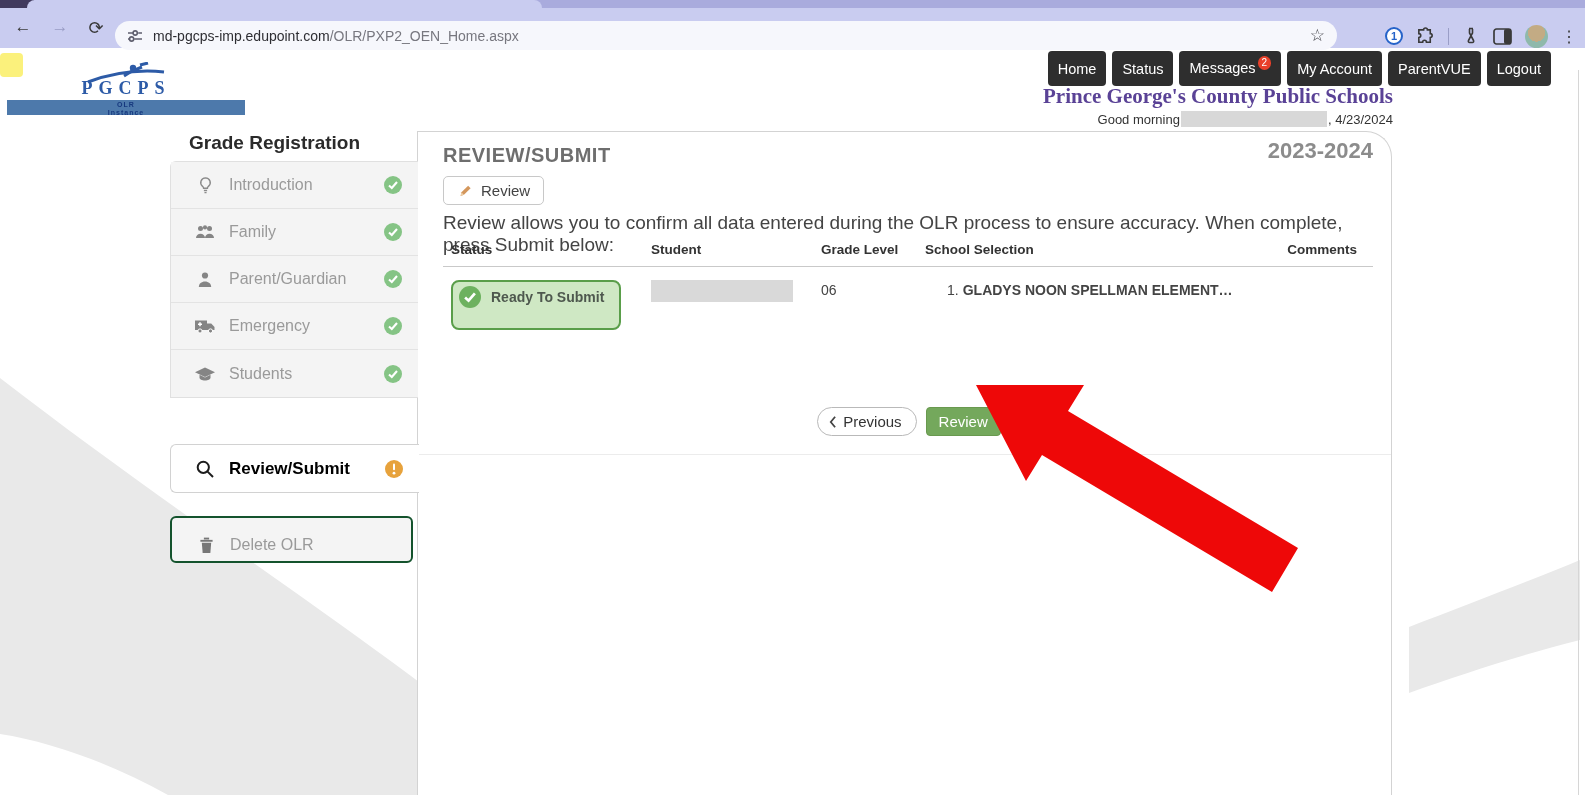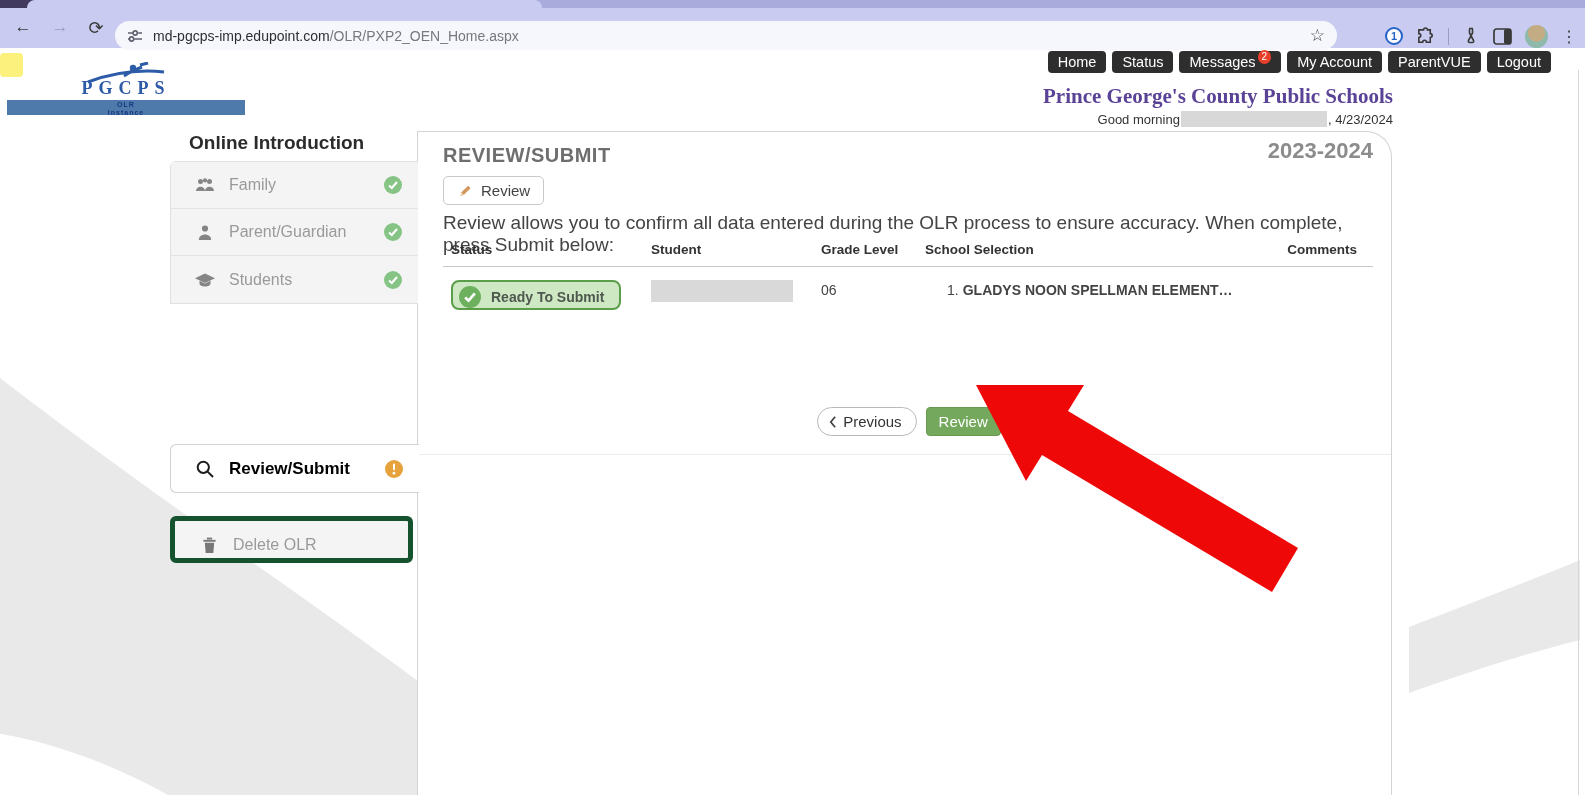--- a/index.html
+++ b/index.html
@@ -38,21 +38,21 @@
   .logo { position:absolute; left:7px; top:14px; width:238px; z-index:2; cursor:pointer; }
   .logo-fig { display:block; margin:0 auto; }
   .logo-word { text-align:center; font-family:"Liberation Serif", serif; font-weight:bold; font-size:18px;
                letter-spacing:6px; color:#2d5ba7; margin-top:-8px; }
   .logo-bar { margin-top:1px; width:238px; height:15px; background:#4d79ab; text-align:center;
               font-size:7px; line-height:7.5px; font-weight:bold; color:#16387e; letter-spacing:1px; padding-top:1px; }
 
   
   .top-nav { position:absolute; top:3px; right:34px; display:flex; gap:6px; z-index:3; }
   .top-nav button { background:#2e2e2e; color:#fff; border:none; border-radius:4px; font-size:14.5px;
-                    font-family:"Liberation Sans",sans-serif; padding:3px 10px; height:22px; cursor:pointer; white-space:nowrap; }
+                    font-family:"Liberation Sans",sans-serif; padding:3px 10px; height:35px; cursor:pointer; white-space:nowrap; }
   .msg-badge { display:inline-block; background:#e8402a; color:#fff; font-size:10px; line-height:10px;
                border-radius:50%; padding:2px 4px; position:relative; top:-7px; margin-left:2px; }
 
   .district-title { position:absolute; top:36px; right:192px; font-family:"Liberation Serif", serif;
                     font-weight:bold; font-size:21px; color:#5a4296; z-index:3; }
   .greeting { position:absolute; top:63px; right:192px; font-size:13px; color:#333; z-index:3;
               display:flex; align-items:center; }
   .redact-name { display:inline-block; width:146px; height:16px; background:#d8d8d8; margin:0 1px; }
 
   
@@ -67,21 +67,21 @@
   .desc { position:absolute; top:80px; left:25px; font-size:19px; color:#444; }
 
   .review-table { position:absolute; top:110px; left:25px; right:18px; }
   .thead, .trow { display:grid; grid-template-columns:200px 170px 104px 1fr 136px; align-items:center; }
   .thead { font-size:13.5px; font-weight:bold; color:#333; padding-bottom:9px; border-bottom:1px solid #c9c9c9; }
   .thead > div { padding-left:8px; }
   .thead .col-comments { text-align:right; padding-right:16px; }
   .trow { margin-top:13px; align-items:flex-start; }
   .trow > div { padding-left:8px; font-size:14px; color:#444; }
   .ready-badge { display:inline-flex; align-items:center; gap:10px; background:#cfe8c4;
-                 border:2px solid #5a9e4a; border-radius:8px; padding:4px 15px 0 6px; }
+                 border:2px solid #5a9e4a; border-radius:8px; padding:4px 15px 20px 6px; }
   .ready-badge .txt { font-size:14px; font-weight:bold; color:#4e584e; white-space:nowrap; }
   .redact-student { width:142px; height:22px; background:#d9d9d9; }
   .cell-school { padding-left:30px !important; font-size:13.5px; color:#333; padding-top:2px; }
   .cell-school b { margin-left:4px; }
   .cell-grade { padding-top:2px; }
 
   .action-row { position:absolute; top:275px; left:9px; right:0; display:flex; justify-content:center; gap:9px; }
   .prev-btn { display:flex; align-items:center; gap:6px; background:#fff; border:1px solid #b9b9b9;
               border-radius:15px; padding:4px 14px 4px 10px; font-size:15px; color:#333;
               font-family:"Liberation Sans",sans-serif; cursor:pointer; }
@@ -96,21 +96,21 @@
   .sb-item { height:47px; display:flex; align-items:center; background:#f4f4f4;
              padding:0 16px 0 22px; cursor:pointer; border-bottom:1px solid #e3e3e3; }
   .sb-item:last-child { border-bottom:none; }
   .sb-icon { width:24px; display:flex; justify-content:center; }
   .sb-label { margin-left:12px; flex:1; font-size:16px; color:#9a9a9a; }
   .sb-active { position:absolute; left:170px; top:396px; width:249px; height:49px; z-index:4;
                background:#fff; border:1px solid #d2d2d2; border-right:none; border-radius:6px 0 0 6px;
                display:flex; align-items:center; padding:0 16px 0 22px; cursor:pointer; }
   .sb-active .sb-label { color:#000; font-weight:bold; font-size:17px; }
   .sb-delete { position:absolute; left:170px; top:468px; width:243px; height:47px; z-index:2;
-               background:#f4f4f4; border:5px solid #14532d; border-radius:6px;
+               background:#f4f4f4; border:2px solid #14532d; border-radius:6px;
                display:flex; align-items:center; padding:11px 16px 0 22px; cursor:pointer; }
 
   .arrow-overlay { position:absolute; top:0; left:0; z-index:10; pointer-events:none; }
 </style>
 </head>
 <body>
 
 <div class="tabstrip">
   <div class="tab-dark-corner"></div>
   <div class="active-tab"></div>
@@ -236,23 +236,36 @@
         <svg width="9" height="14" viewBox="0 0 10 16">
           <path d="M8 2 3 8l5 6" stroke="#444" stroke-width="2" fill="none"></path>
         </svg>
         <span>Previous</span>
       </button>
       <button class="green-btn">Review</button>
     </div>
     <div class="panel-divider"></div>
   </div>
 
-  <div class="sb-title">Online Introduction</div>
+  <div class="sb-title">Grade Registration</div>
 
   <div class="sb-list">
+    <div class="sb-item">
+      <span class="sb-icon">
+        <svg width="19" height="20" viewBox="0 0 20 20">
+            <path d="M10 2.5a5 5 0 0 1 3.1 8.9c-.7.6-1.1 1.2-1.1 2h-4c0-.8-.4-1.4-1.1-2A5 5 0 0 1 10 2.5z" fill="none" stroke="#8a8a8a" stroke-width="1.5"></path>
+            <path d="M8.3 15.8h3.4M8.9 18h2.2" stroke="#8a8a8a" stroke-width="1.5" fill="none"></path>
+          </svg>
+      </span>
+      <span class="sb-label">Introduction</span>
+      <svg width="18" height="18" viewBox="0 0 18 18">
+          <circle cx="9" cy="9" r="9" fill="#85c485"></circle>
+          <path d="M5 9.5 7.8 12 13 6" stroke="#fff" stroke-width="2.1" fill="none"></path>
+        </svg>
+    </div>
     <div class="sb-item">
       <span class="sb-icon">
         <svg width="22" height="16" viewBox="0 0 22 16">
             <circle cx="6.5" cy="4.6" r="2.5" fill="#858585"></circle>
             <circle cx="15.5" cy="4.6" r="2.5" fill="#858585"></circle>
             <circle cx="11" cy="3.4" r="2.1" fill="#858585"></circle>
             <path d="M2 14c0-2.6 2-4.2 4.5-4.2S11 11.4 11 14z" fill="#858585"></path>
             <path d="M11 14c0-2.6 2-4.2 4.5-4.2S20 11.4 20 14z" fill="#858585"></path>
           </svg>
       </span>
@@ -271,20 +284,36 @@
       </span>
       <span class="sb-label">Parent/Guardian</span>
       <svg width="18" height="18" viewBox="0 0 18 18">
           <circle cx="9" cy="9" r="9" fill="#85c485"></circle>
           <path d="M5 9.5 7.8 12 13 6" stroke="#fff" stroke-width="2.1" fill="none"></path>
         </svg>
     </div>
     <div class="sb-item">
       <span class="sb-icon">
         <svg width="22" height="16" viewBox="0 0 22 16">
+            <path d="M1 2.5h12V12H1z" fill="#858585"></path>
+            <path d="M13 5.5h4.2L20.5 9v3H13z" fill="#858585"></path>
+            <circle cx="6" cy="13" r="2.1" fill="#858585" stroke="#fff" stroke-width="1"></circle>
+            <circle cx="16.5" cy="13" r="2.1" fill="#858585" stroke="#fff" stroke-width="1"></circle>
+            <path d="M6 4.2v4M4 6.2h4" stroke="#fff" stroke-width="1.5"></path>
+          </svg>
+      </span>
+      <span class="sb-label">Emergency</span>
+      <svg width="18" height="18" viewBox="0 0 18 18">
+          <circle cx="9" cy="9" r="9" fill="#85c485"></circle>
+          <path d="M5 9.5 7.8 12 13 6" stroke="#fff" stroke-width="2.1" fill="none"></path>
+        </svg>
+    </div>
+    <div class="sb-item">
+      <span class="sb-icon">
+        <svg width="22" height="16" viewBox="0 0 22 16">
             <path d="M11 1.5 21 6.3l-10 4.8L1 6.3z" fill="#858585"></path>
             <path d="M5.5 8.8v3c0 1.5 2.5 2.7 5.5 2.7s5.5-1.2 5.5-2.7v-3L11 11.4z" fill="#858585"></path>
           </svg>
       </span>
       <span class="sb-label">Students</span>
       <svg width="18" height="18" viewBox="0 0 18 18">
           <circle cx="9" cy="9" r="9" fill="#85c485"></circle>
           <path d="M5 9.5 7.8 12 13 6" stroke="#fff" stroke-width="2.1" fill="none"></path>
         </svg>
     </div>

